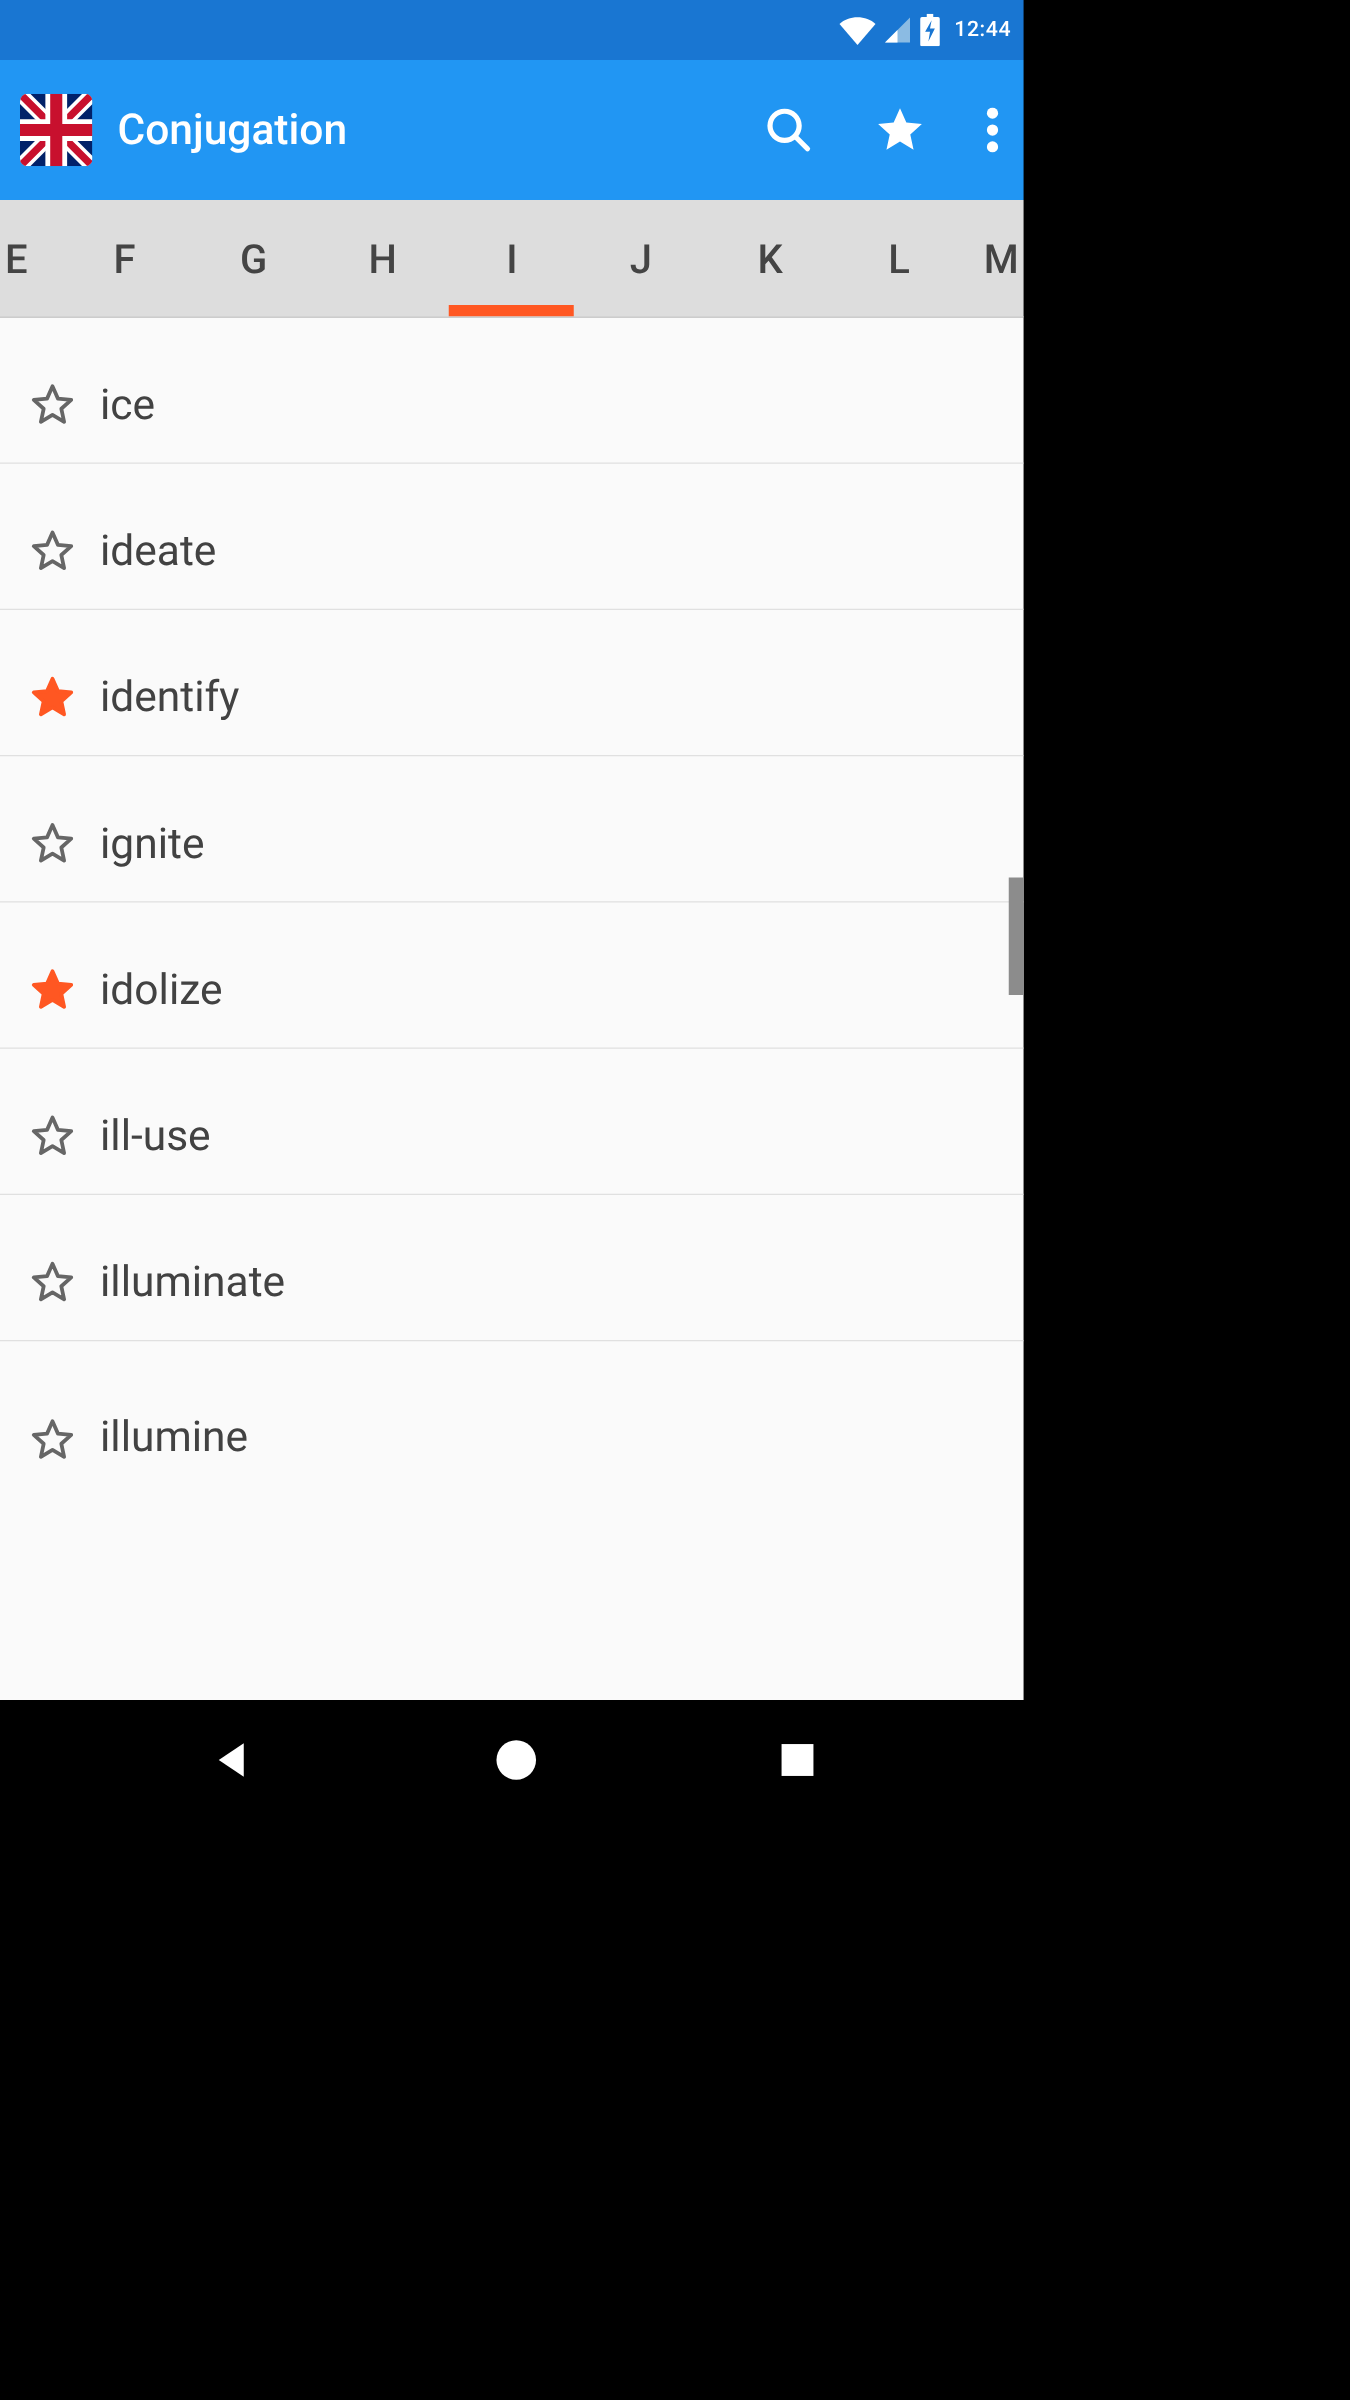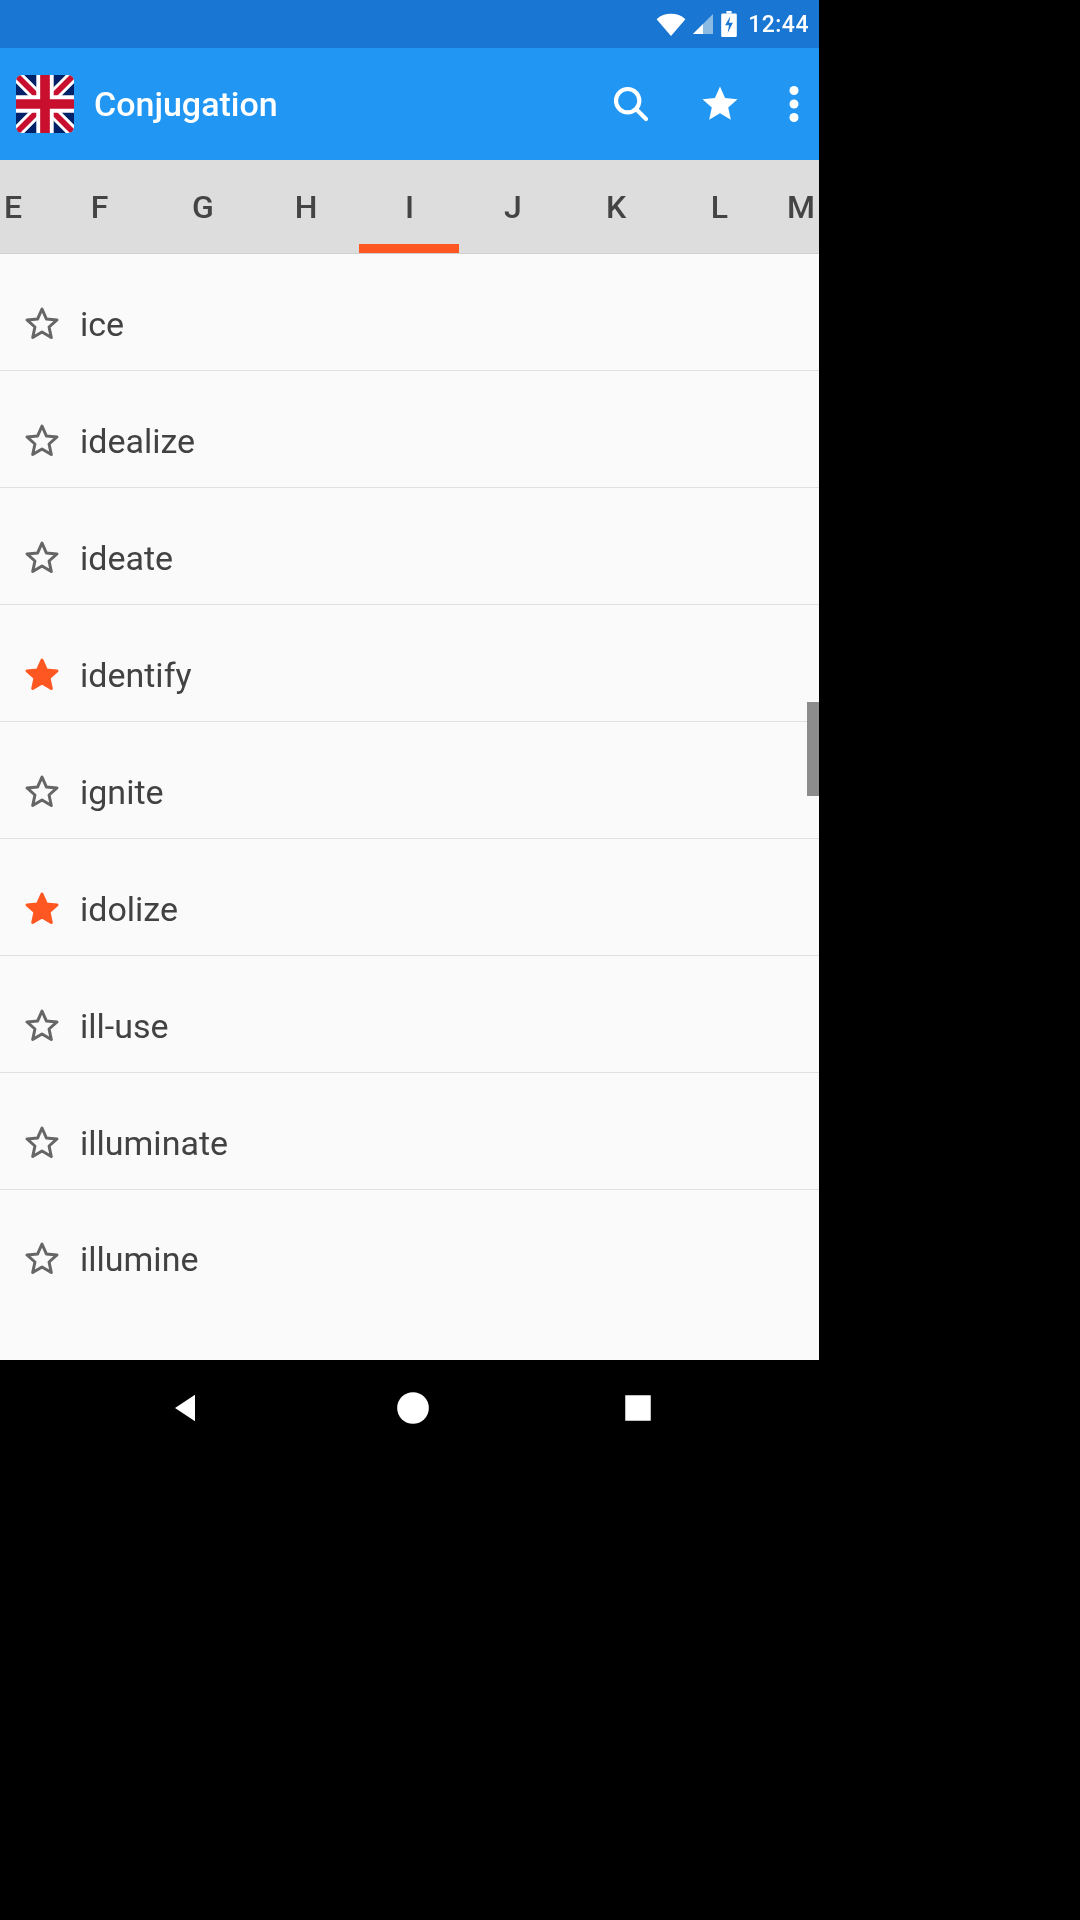--- a/index.html
+++ b/index.html
@@ -9,21 +9,21 @@
   .status-bar {
     height: 48px;
     background: #1976D2;
     display: flex;
     align-items: center;
     justify-content: flex-end;
     padding: 0 10px;
     color: #fff;
     gap: 6px;
   }
-  .status-bar .time { font-size: 23px; font-weight: 500; letter-spacing: 0.5px; margin-left: 4px;}
+  .status-bar .time { font-size: 17px; font-weight: 500; letter-spacing: 0.5px; margin-left: 4px;}
   .status-icons { display: flex; align-items: center; gap: 4px; }
   .status-icons svg { display: block; }
 
   
   .app-bar {
     height: 112px;
     background: #2196F3;
     display: flex;
     align-items: center;
     padding: 0 16px;
@@ -95,21 +95,21 @@
   }
   .row {
     height: 94px;
     display: flex;
     align-items: center;
     gap: 20px;
     padding: 0 24px;
     border-bottom: 1px solid #E0E0E0;
     margin-top: 23px;
   }
-  .row:last-child { border-bottom: none; height: 74px; align-items: center; padding-top: 18px; }
+  .row:last-child { border-bottom: none; height: 74px; align-items: flex-end; padding-top: 18px; }
   .row .star { width: 36px; height: 36px; flex-shrink: 0; display:flex; align-items:center; justify-content:center;}
   .row .label {
     font-size: 34px;
     color: #424242;
   }
 
   
   .scroll-track {
     position: absolute;
     top: 0;
@@ -238,28 +238,20 @@
           </svg>
         </span>
         <span class="label">ice</span>
       </div>
       <div class="row">
         <span class="star">
           <svg width="36" height="36" viewBox="0 0 24 24">
             <path d="M12 2 L14.9 8.6 L22 9.3 L16.7 14 L18.2 21 L12 17.3 L5.8 21 L7.3 14 L2 9.3 L9.1 8.6 Z" fill="none" stroke="#666666" stroke-width="2" stroke-linejoin="round"></path>
           </svg>
         </span>
-        <span class="label">idealize</span>
-      </div>
-      <div class="row">
-        <span class="star">
-          <svg width="36" height="36" viewBox="0 0 24 24">
-            <path d="M12 2 L14.9 8.6 L22 9.3 L16.7 14 L18.2 21 L12 17.3 L5.8 21 L7.3 14 L2 9.3 L9.1 8.6 Z" fill="none" stroke="#666666" stroke-width="2" stroke-linejoin="round"></path>
-          </svg>
-        </span>
         <span class="label">ideate</span>
       </div>
       <div class="row">
         <span class="star">
           <svg width="36" height="36" viewBox="0 0 24 24">
             <path d="M12 2 L14.9 8.6 L22 9.3 L16.7 14 L18.2 21 L12 17.3 L5.8 21 L7.3 14 L2 9.3 L9.1 8.6 Z" fill="#FF5722" stroke="#FF5722" stroke-width="2" stroke-linejoin="round"></path>
           </svg>
         </span>
         <span class="label">identify</span>
       </div>

